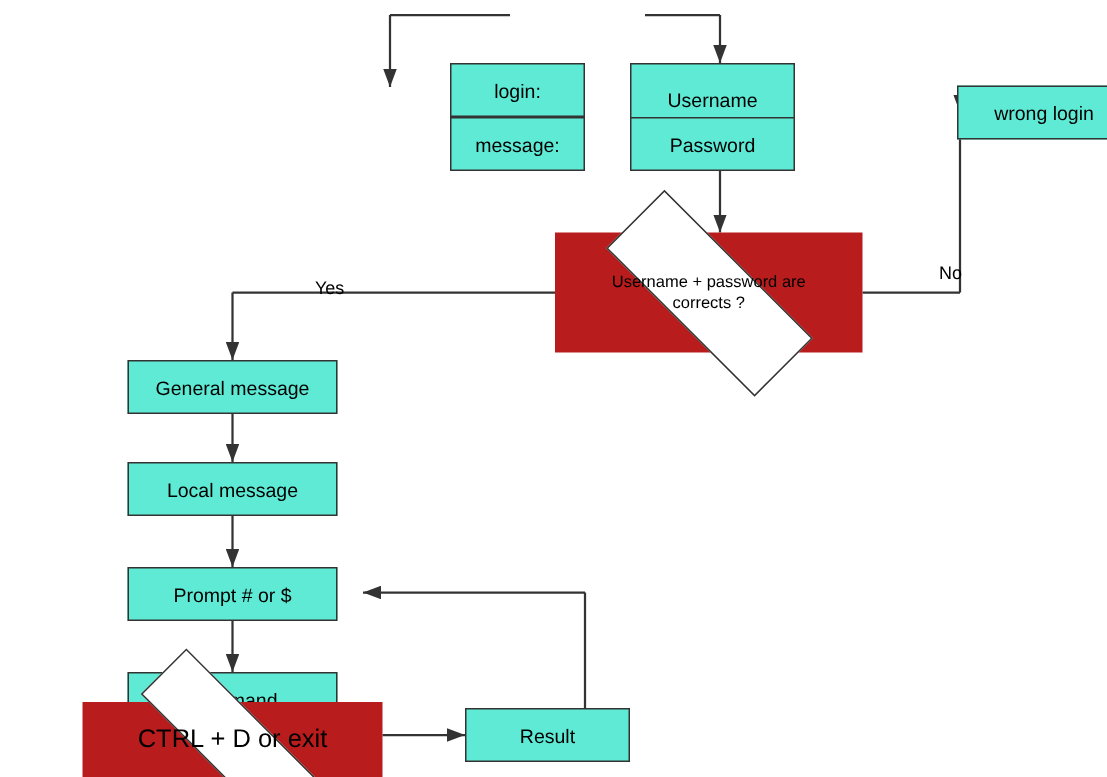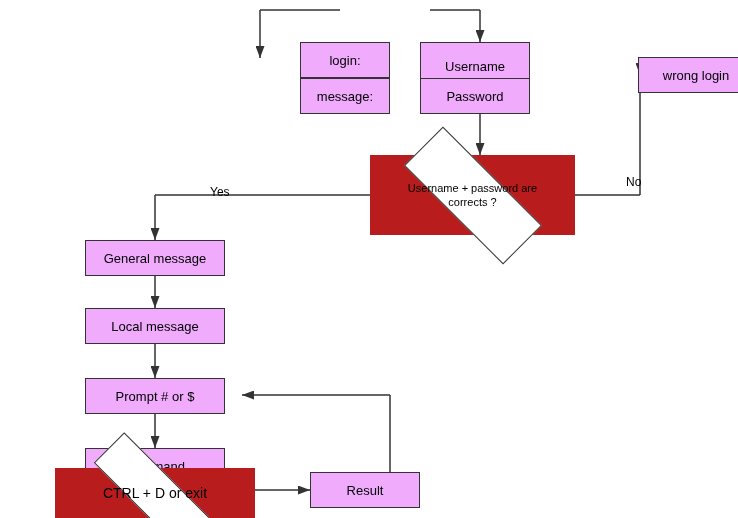--- a/index.html
+++ b/index.html
@@ -19,21 +19,21 @@
     }
     svg {
       position: absolute;
       top: 0; left: 0;
       width: 738px;
       height: 518px;
     }
     .box {
       position: absolute;
       border: 1.5px solid #333;
-      background: #f0abfc;
+      background: #5eead4;
       display: flex;
       align-items: center;
       justify-content: center;
       text-align: center;
     }
     .diamond {
       position: absolute;
       background: #b91c1c;
       display: flex;
       align-items: center;
@@ -142,20 +142,20 @@
   <div class="box" style="left:85px; top:378px; width:140px; height:36px;">
     <span>Prompt # or $</span>
   </div>
 
   <div class="box" style="left:85px; top:448px; width:140px; height:36px;">
     <span>Command</span>
   </div>
 
   <div class="diamond" style="left:55px; top:468px; width:200px; height:50px;">
     <div class="diamond-inner" style="width:130px; height:43px; position:absolute;"></div>
-    <span class="diamond-label" style="font-size:14px; z-index:1;">CTRL + D or exit</span>
+    <span class="diamond-label" style="font-size:17px; z-index:1;">CTRL + D or exit</span>
   </div>
 
   <div class="box" style="left:310px; top:472px; width:110px; height:36px;">
     <span>Result</span>
   </div>
 
 </div>
 
 </body></html>

